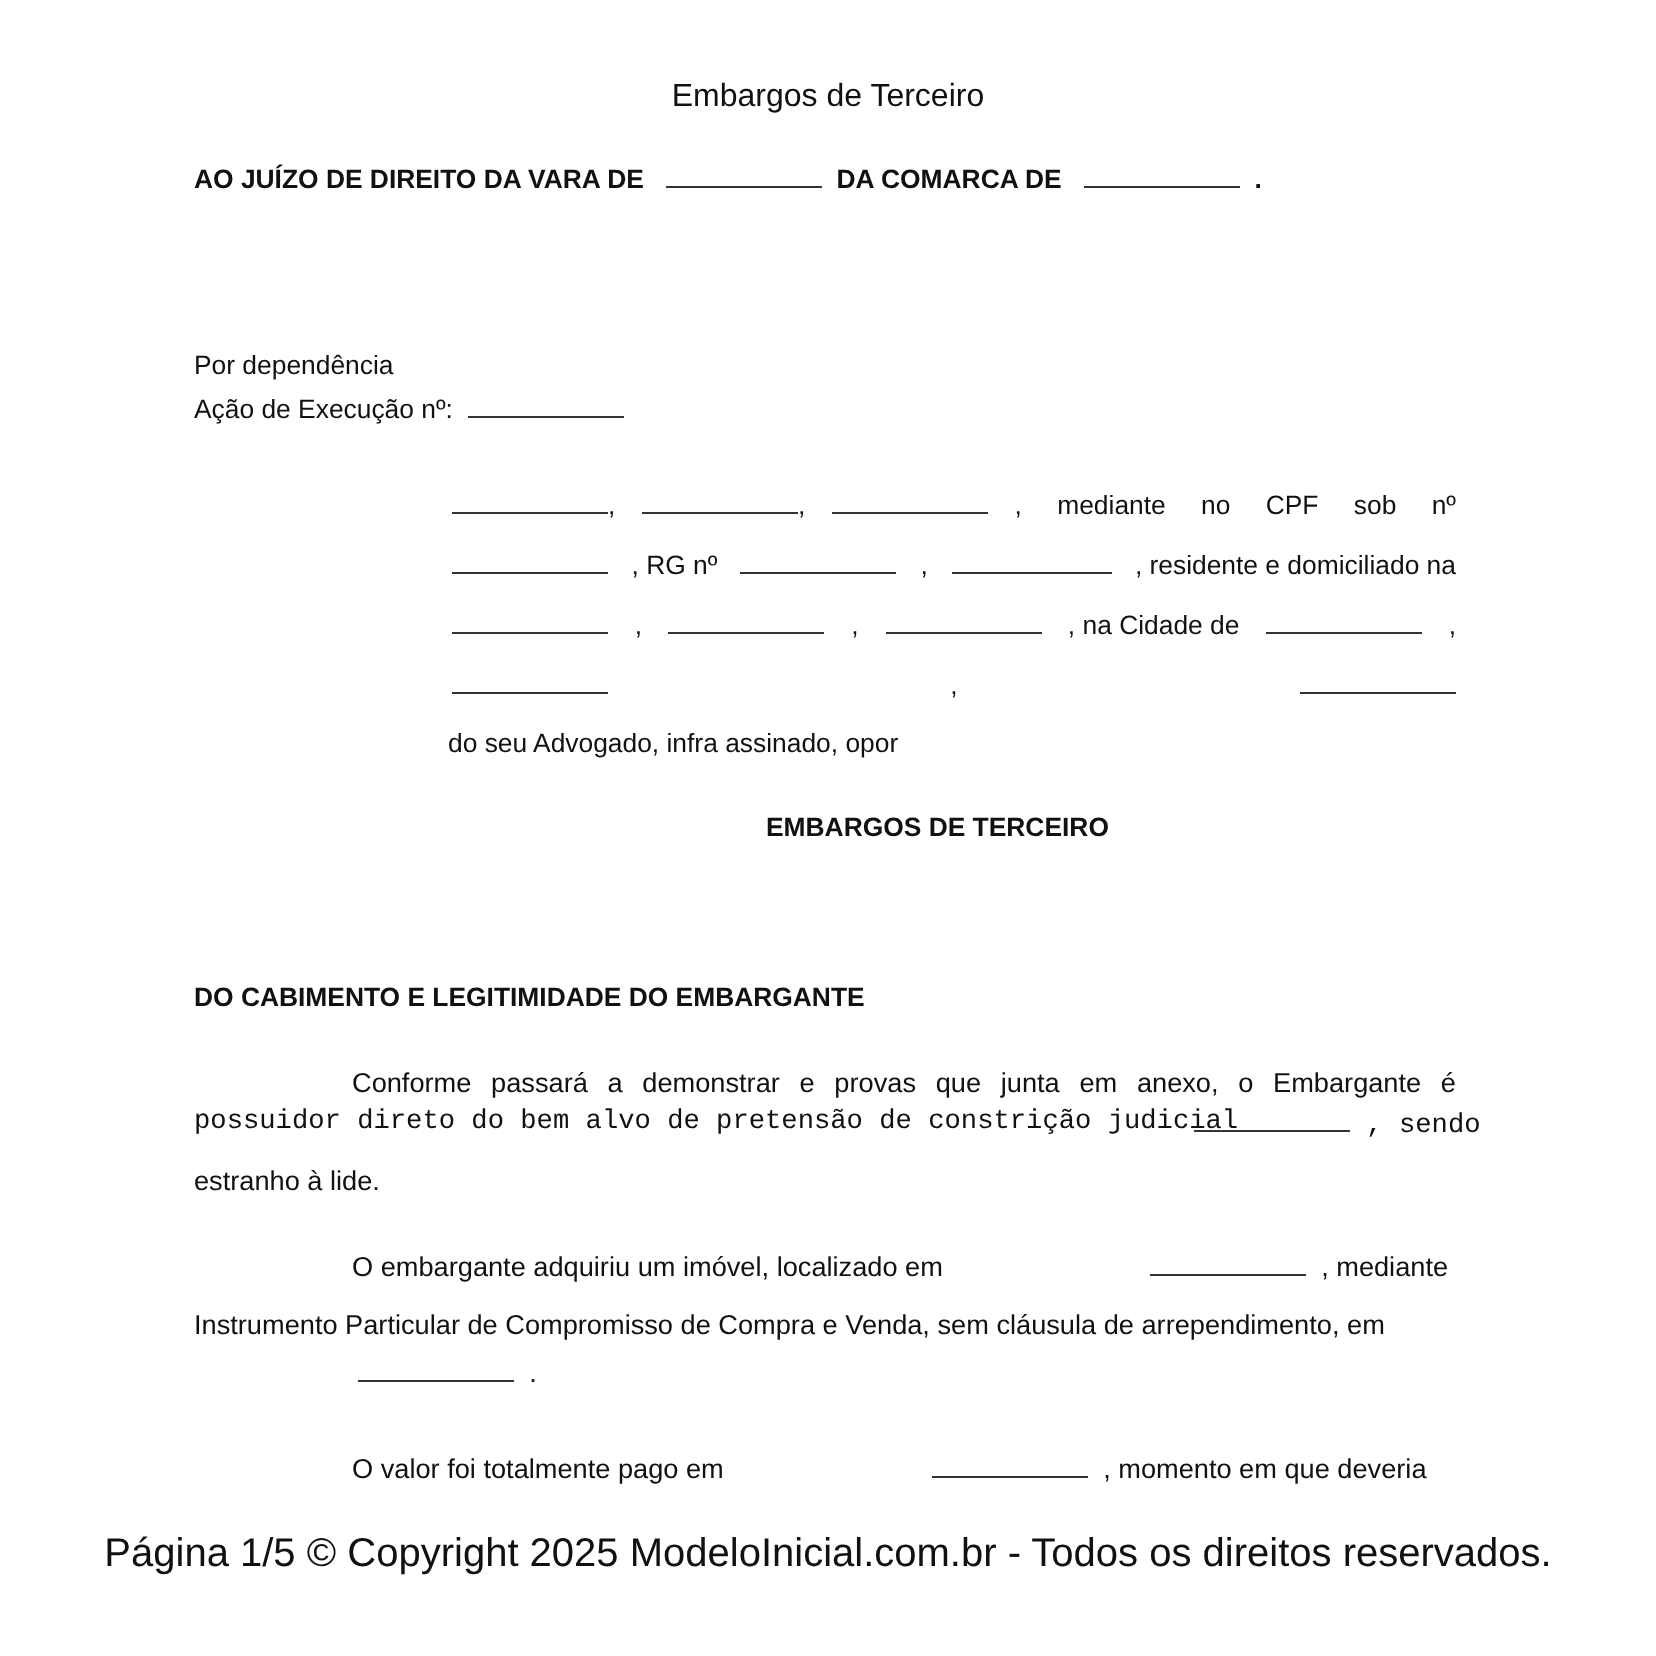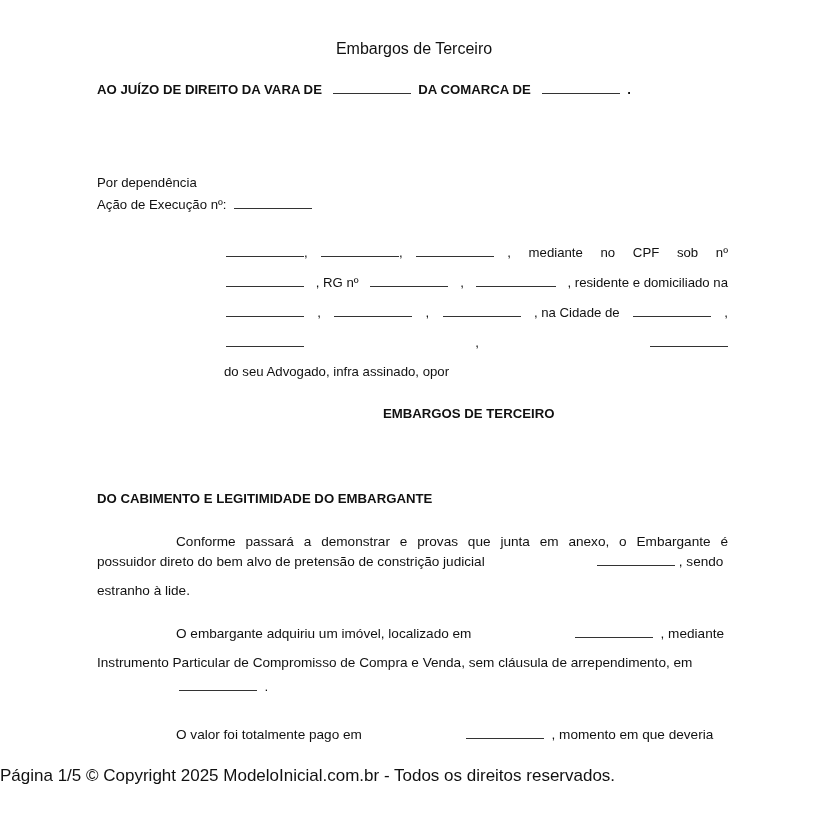--- a/index.html
+++ b/index.html
@@ -7,21 +7,21 @@
          font-family: "Liberation Sans", "DejaVu Sans", sans-serif; color: #111; }
   .abs { position: absolute; white-space: nowrap; }
   .doc-title { left: 0; width: 828px; text-align: center; top: 40px; font-size: 16px; }
   .bold { font-weight: bold; }
   .t13 { font-size: 13.2px; }
   .blank { display: inline-block; border-bottom: 1px solid #333; height: 11px; vertical-align: baseline; }
   .b78 { width: 78px; }
   .b80 { width: 80px; }
   .line { left: 226px; width: 502px; display: flex; justify-content: space-between; align-items: baseline; font-size: 13.2px; }
   .para { left: 97px; width: 631px; font-size: 13.6px; }
-  .footer { left: 0; width: 828px; top: 766px; font-size: 17px; }
+  .footer { left: 0; width: 828px; text-align: center; top: 766px; font-size: 20px; }
 </style>
 </head>
 <body>
 
 <div>
 
   <div class="abs doc-title">Embargos de Terceiro</div>
 
   <div class="abs bold t13" style="left:97px; top:82px;">
     <span>AO JUÍZO DE DIREITO DA VARA DE</span>
@@ -70,21 +70,21 @@
     <span class="blank b78"></span>
   </div>
 
   <div class="abs t13" style="left:224px; top:364px;">do seu Advogado, infra assinado, opor</div>
 
   <div class="abs bold t13" style="left:383px; top:406px;">EMBARGOS DE TERCEIRO</div>
 
   <div class="abs bold t13" style="left:97px; top:491px;">DO CABIMENTO E LEGITIMIDADE DO EMBARGANTE</div>
 
   <div class="abs para" style="top:534px; text-align:justify; text-align-last:justify; padding-left:79px; width:552px;">Conforme passará a demonstrar e provas que junta em anexo, o Embargante é</div>
-  <div class="abs para" style="top:554px;">
+  <div class="abs para" style="top:554px;font-family:Liberation Mono, monospace;">
     <span>possuidor direto do bem alvo de pretensão de constrição judicial</span>
     <span style="position:absolute; left:500px;"><span class="blank b78"></span>&nbsp;<span>, sendo</span></span>
   </div>
   <div class="abs para" style="top:583px;">estranho à lide.</div>
 
   <div class="abs para" style="top:626px;">
     <span style="padding-left:79px;text-align:center;">O embargante adquiriu um imóvel, localizado em</span>
     <span style="position:absolute; left:478px;"><span class="blank b78"></span>&nbsp;&nbsp;<span>, mediante</span></span>
   </div>
   <div class="abs para" style="top:655px;">Instrumento Particular de Compromisso de Compra e Venda, sem cláusula de arrependimento, em</div>

